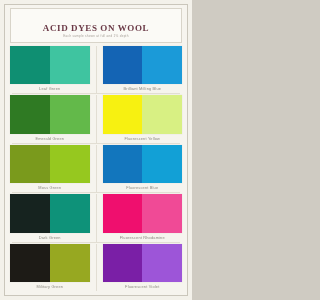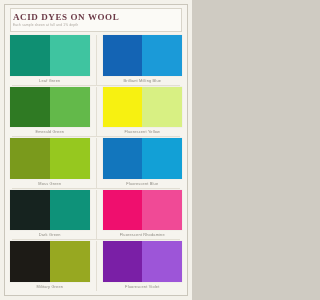--- a/index.html
+++ b/index.html
@@ -20,22 +20,22 @@
     border:1px solid #cac6bb;
     background:#f6f4ee;
     display:flex;flex-direction:column;
   }
   
   .header{
     box-sizing:border-box;
     margin:3px 5px 0 5px;
     border:1px solid #d8d4c9;
     background:#fbfaf6;
-    padding:3px 2px 3px 2px;
-    text-align:left;
+    padding:14px 2px 3px 2px;
+    text-align:center;
     flex:0 0 auto;
   }
   .title{
     font-family:"Liberation Serif", serif;
     font-size:9px;
     letter-spacing:0.6px;
     font-weight:700;
     color:#6b3a47;
     line-height:10px;
     white-space:nowrap;

